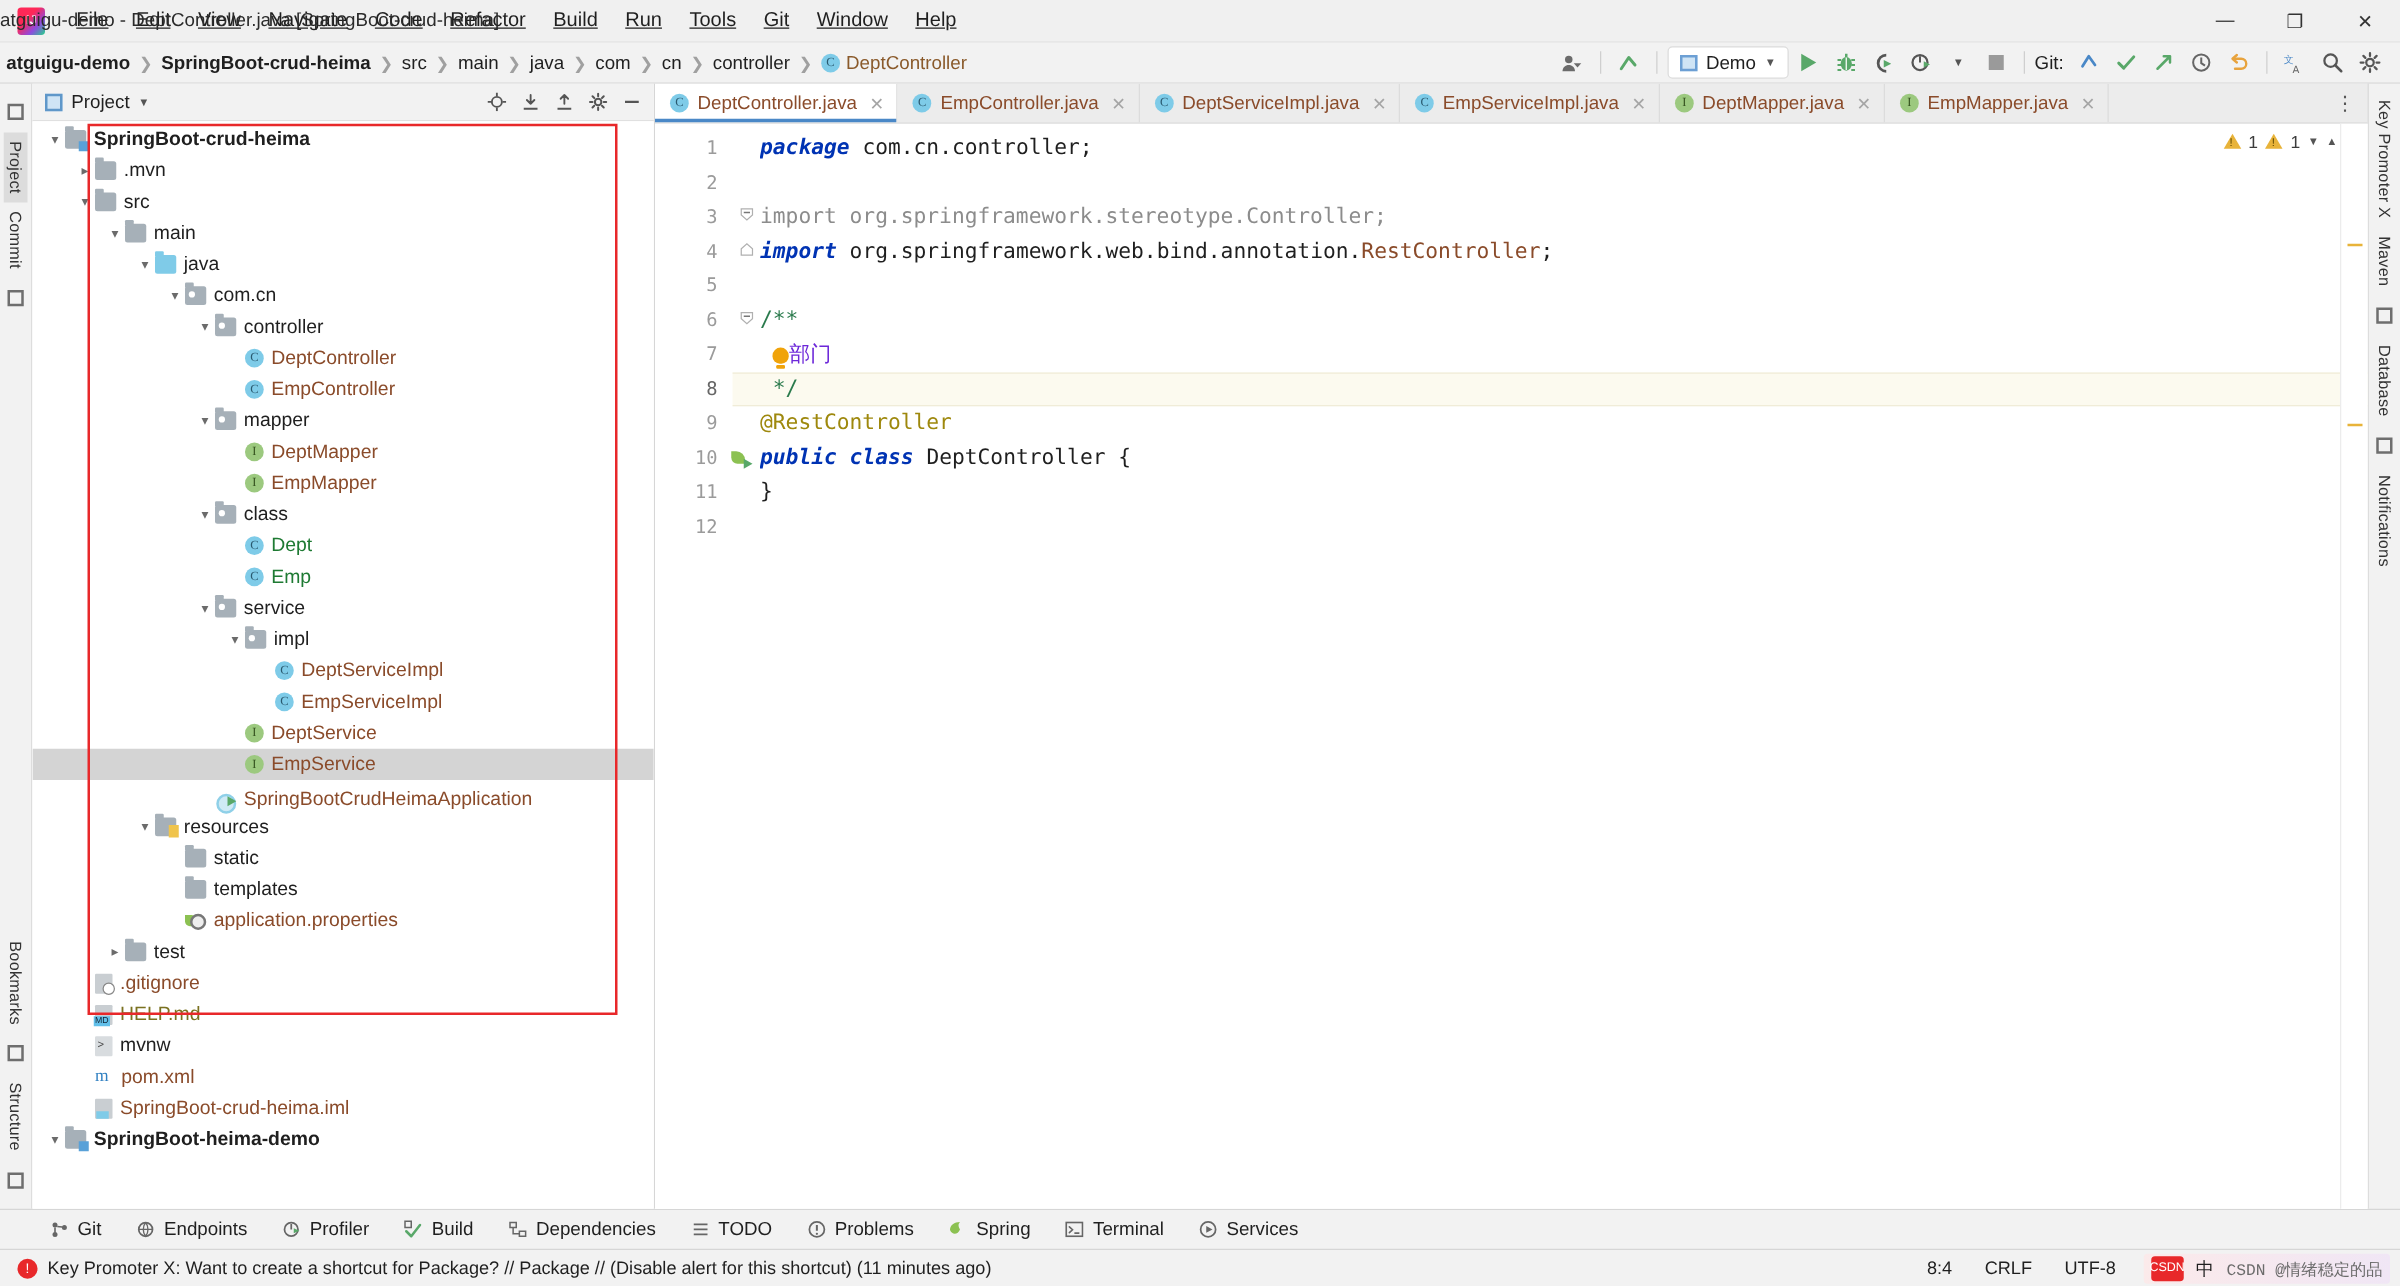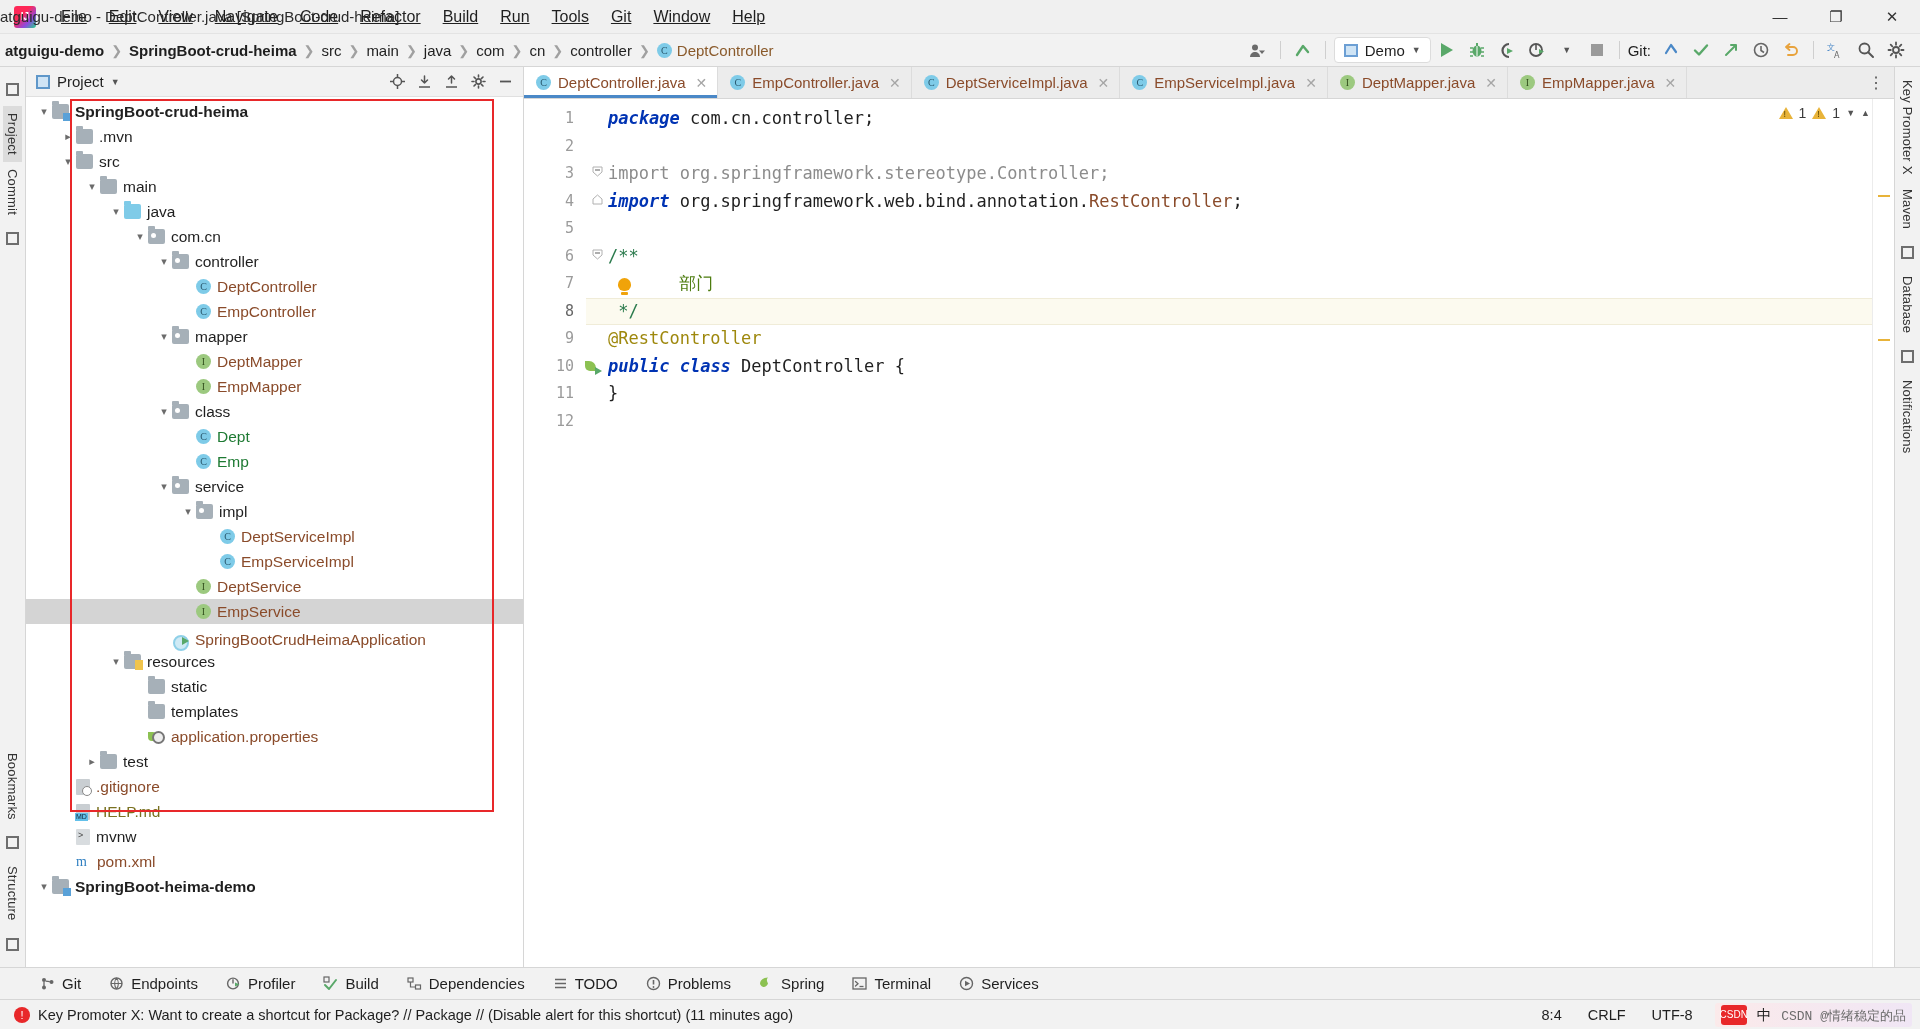--- a/index.html
+++ b/index.html
@@ -167,21 +167,21 @@
   .fold { height: 27.5px; line-height: 27.5px; text-align:center; color:#a8a8a8; font-size: 12px;}
   .cline { height: 27.5px; }
   .hl-row { position:absolute; left:0; right:0; height:27.5px; background:#fcfaef;
             border-top:1px solid #f0ecd8; border-bottom:1px solid #f0ecd8; }
   .kw { color: #0033b3; font-weight: bold; font-style: italic; }
   .plain { color: #1f1f1f; }
   .gray { color: #8c8c8c; }
   .ann { color: #9e880d; }
   .cmt { color: #2a7a4c; }
   .cls-name { color: #1f1f1f; }
-  .chinese { color: #4d7c0f; font-family: Liberation Serif, serif; padding-left: 48px; }
+  .chinese { color: #6d28d9; font-family: Liberation Serif, serif; }
   .bulb { display:inline-block; width:13px;height:13px;border-radius:50% 50% 45% 45%;
           background:#f0a30a; vertical-align:-2px; position:relative; }
   .bulb::after{content:"";position:absolute;left:3px;bottom:-4px;width:7px;height:3px;
           background:#f0a30a;border-radius:1px;}
   .run-mark { width:18px;height:18px;position:relative;display:inline-block;}
   .run-mark::before{content:"";position:absolute;left:1px;top:3px;width:11px;height:10px;
           background:#8cc152;border-radius:0 7px 0 5px;}
   .run-mark::after{content:"";position:absolute;right:0;bottom:1px;width:0;height:0;
           border-left:7px solid #59a869;border-top:4px solid transparent;border-bottom:4px solid transparent;}
 
@@ -578,20 +578,25 @@
             </div>
             <div class="node" style="padding-left: 34px;">
               <span class="arrow none">.</span>
               <span class="ic-mvnw"></span>
               <span class="nlabel c-dark">mvnw</span>
             </div>
             <div class="node" style="padding-left: 34px;">
               <span class="arrow none">.</span>
               <span class="ic-maven">m</span>
               <span class="nlabel c-brown">pom.xml</span>
+            </div>
+            <div class="node" style="padding-left: 34px;">
+              <span class="arrow none">.</span>
+              <span class="ic-iml"></span>
+              <span class="nlabel c-brown">SpringBoot-crud-heima.iml</span>
             </div>
             <div class="node" style="padding-left: 10px;">
               <span class="arrow">▾</span>
               <span class="ic fld mod"></span>
               <span class="nlabel bold c-dark">SpringBoot-heima-demo</span>
             </div>
           </div>
         <div class="red-box"></div>
       </div>
     </div>

